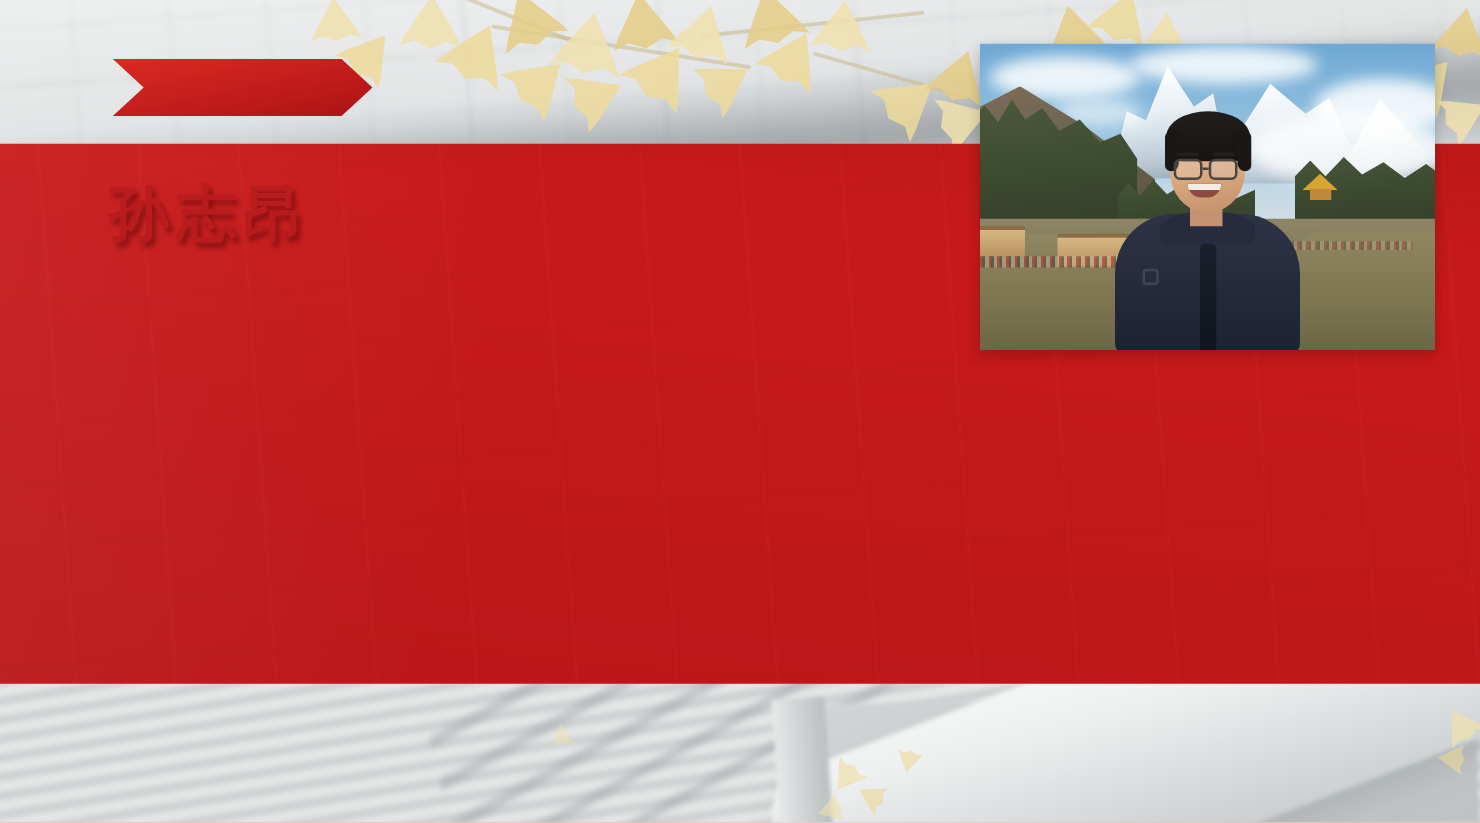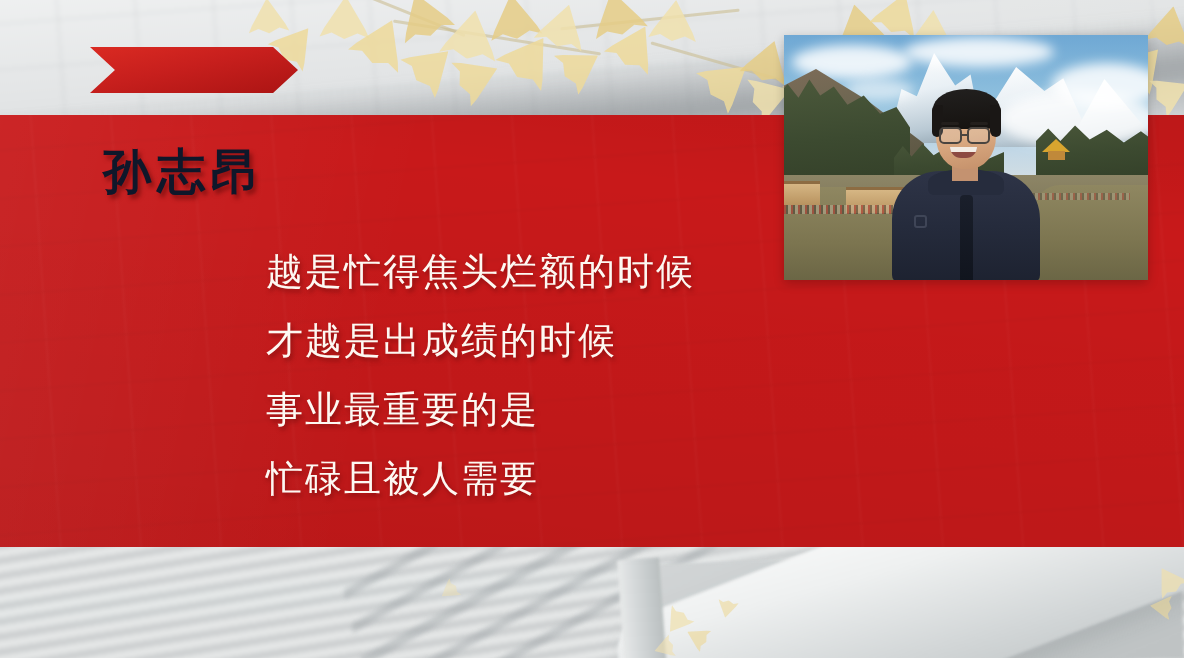--- a/index.html
+++ b/index.html
@@ -143,22 +143,22 @@
     letter-spacing:3px;
     font-weight:700;
     font-family:"Liberation Serif","DejaVu Serif",serif;
     text-shadow:1px 2px 3px rgba(90,8,8,.55);
     padding-left:6px;
   }
 
   
   .person-name {
     position:absolute;
-    left:103px; top:148px;
-    color:#0f172a;
+    left:87px; top:148px;
+    color:#b91c1c;
     font-size:48px;
     font-weight:700;
     letter-spacing:6px;
     line-height:1;
     text-shadow:3px 4px 4px rgba(104,10,10,.62);
     font-family:"Liberation Serif","DejaVu Serif",serif;
   }
   .person-class {
     position:absolute;
     left:104px; top:207px;
@@ -376,26 +376,20 @@
     <div class="leaf" style="left:1148px; top:596px; width:26px; height:22px; transform:rotate(96deg); opacity:.6;"></div>
     <div class="leaf pale" style="left:438px; top:582px; width:22px; height:18px; transform:rotate(54deg); opacity:.45;"></div>
   </div>
 
   <div class="red-band"></div>
 
   <div class="ribbon-shape"></div>
 
   <div class="person-name">孙志昂</div>
 
-  <div class="declaration">
-    <div class="decl-line">越是忙得焦头烂额的时候</div>
-    <div class="decl-line">才越是出成绩的时候</div>
-    <div class="decl-line">事业最重要的是</div>
-    <div class="decl-line">忙碌且被人需要</div>
-  </div>
 
   <div class="photo">
     <div class="ph-sky"></div>
 
     <div class="ph-peak" style="left:104px; top:18px; width:96px; height:90px; clip-path:polygon(48% 0,70% 36%,86% 24%,100% 100%,0 100%,14% 40%,30% 48%);"></div>
     <div class="ph-peak" style="left:192px; top:32px; width:118px; height:80px; clip-path:polygon(34% 0,58% 30%,74% 14%,100% 100%,0 100%,16% 42%);"></div>
     <div class="ph-peak" style="left:286px; top:44px; width:86px; height:62px; clip-path:polygon(40% 0,100% 100%,0 100%);"></div>
 
     <div class="ph-cloud" style="left:8px;   top:10px;  width:120px; height:34px;"></div>
     <div class="ph-cloud" style="left:120px; top:2px;   width:150px; height:30px;"></div>

